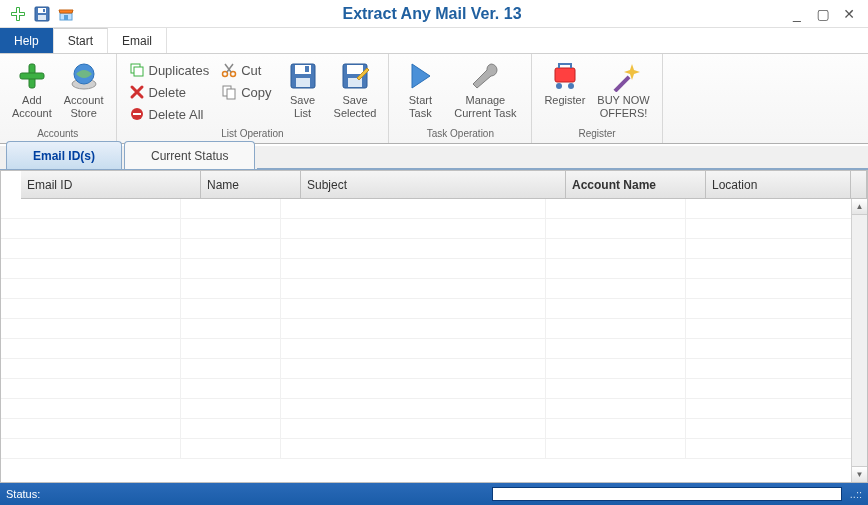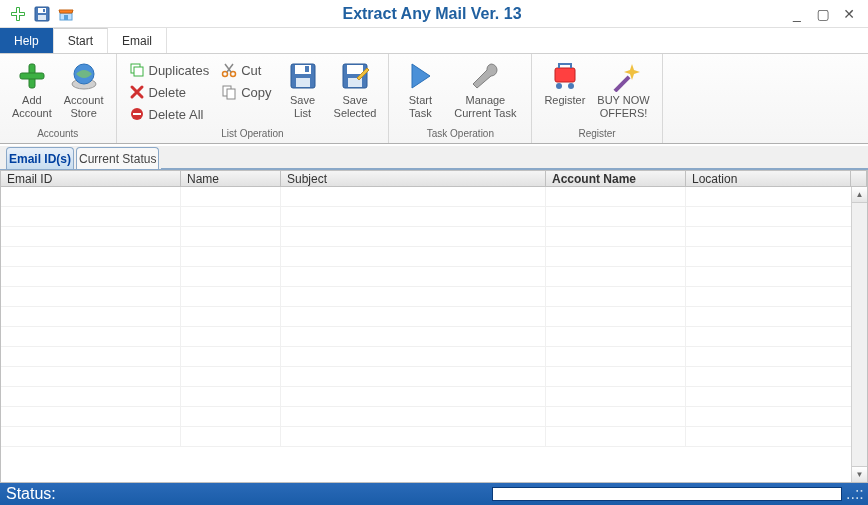--- a/index.html
+++ b/index.html
@@ -27,39 +27,39 @@
   .ribbon-group-label { text-align: center; color: #666; font-size: 10px; padding: 2px 0; }
   .ribbon-btn { display: flex; flex-direction: column; align-items: center; justify-content: flex-start; padding: 2px 6px; cursor: pointer; min-width: 50px; }
   .ribbon-btn .icon { width: 32px; height: 32px; margin-bottom: 2px; }
   .ribbon-btn-label { text-align: center; font-size: 11px; line-height: 1.2; color: #555; }
   .small-btns { display: flex; flex-direction: column; padding: 2px 2px; gap: 2px; }
   .small-btn { display: flex; align-items: center; gap: 4px; padding: 2px 4px; cursor: pointer; font-size: 13px; color: #555; }
   .small-btn .sicon { width: 16px; height: 16px; display: inline-block; }
   
   
   .content-tabs { height: 24px; display: flex; align-items: flex-end; background: #f0f0f0; padding: 0 0 0 6px; border-bottom: 1px solid #8aa8c8; margin-top: 2px; }
-  .ctab { height: 22px; padding: 0 2px; display: flex; align-items: center; border: 1px solid #8aa8c8; border-bottom: none; border-radius: 4px 4px 0 0; margin-right: 2px; cursor: pointer; }
+  .ctab { height: 28px; padding: 0 26px; display: flex; align-items: center; border: 1px solid #8aa8c8; border-bottom: none; border-radius: 4px 4px 0 0; margin-right: 2px; cursor: pointer; }
   .ctab-active { background: linear-gradient(#e8f0fa, #c8ddef); color: #0040a0; font-weight: bold; }
   .ctab-inactive { background: #f8f8f8; color: #444; }
   .tabs-rest { flex: 1; border-bottom: 1px solid #8aa8c8; }
   
   
   .table-wrap { flex: 1; position: relative; overflow: hidden; border: 1px solid #c0c0c0; margin: 0; display: flex; flex-direction: column; }
-  .table-header { display: flex; background: linear-gradient(#f5f5f5, #e2e2e2); border-bottom: 1px solid #c0c0c0; height: 16px; }
+  .table-header { display: flex; background: linear-gradient(#f5f5f5, #e2e2e2); border-bottom: 1px solid #c0c0c0; height: 28px; margin-left: 20px; }
   .th { border-right: 1px solid #c0c0c0; padding: 3px 6px; font-size: 12px; color: #333; display: flex; align-items: center; }
   .table-body { flex: 1; background: #fff; position: relative; }
   .row { display: flex; height: 20px; border-bottom: 1px solid #f0f0f0; }
   .row > div { border-right: 1px solid #f0f0f0; }
   .scrollbar-v { position: absolute; right: 0; top: 0; bottom: 0; width: 16px; background: #f0f0f0; border-left: 1px solid #d0d0d0; display: flex; flex-direction: column; }
   .sb-btn { height: 16px; display:flex; align-items:center; justify-content:center; background: linear-gradient(#fff,#e5e5e5); border-bottom:1px solid #ccc; cursor:pointer; font-size:8px; color:#666; }
   .sb-btn:last-child { border-top:1px solid #ccc; border-bottom:none; }
   .sb-track { flex:1; }
   
   
-  .statusbar { height: 22px; background: linear-gradient(#2a6ab8, #1a5ca8); color: #fff; display: flex; align-items: center; padding: 0 6px; font-size: 16px; }
+  .statusbar { height: 22px; background: linear-gradient(#2a6ab8, #1a5ca8); color: #fff; display: flex; align-items: center; padding: 0 6px; font-size: 11px; }
   .status-label { flex: 0 0 auto; }
   .status-spacer { flex: 1; }
   .progress { width: 350px; height: 14px; background: #fff; border: 1px solid #0a3a78; margin-right: 4px; }
   .resize-grip { width: 16px; color: #cde; text-align:right; }
 
   
   .c-email { width: 180px; }
   .c-name { width: 100px; }
   .c-subject { width: 265px; }
   .c-account { width: 140px; font-weight: bold; }

